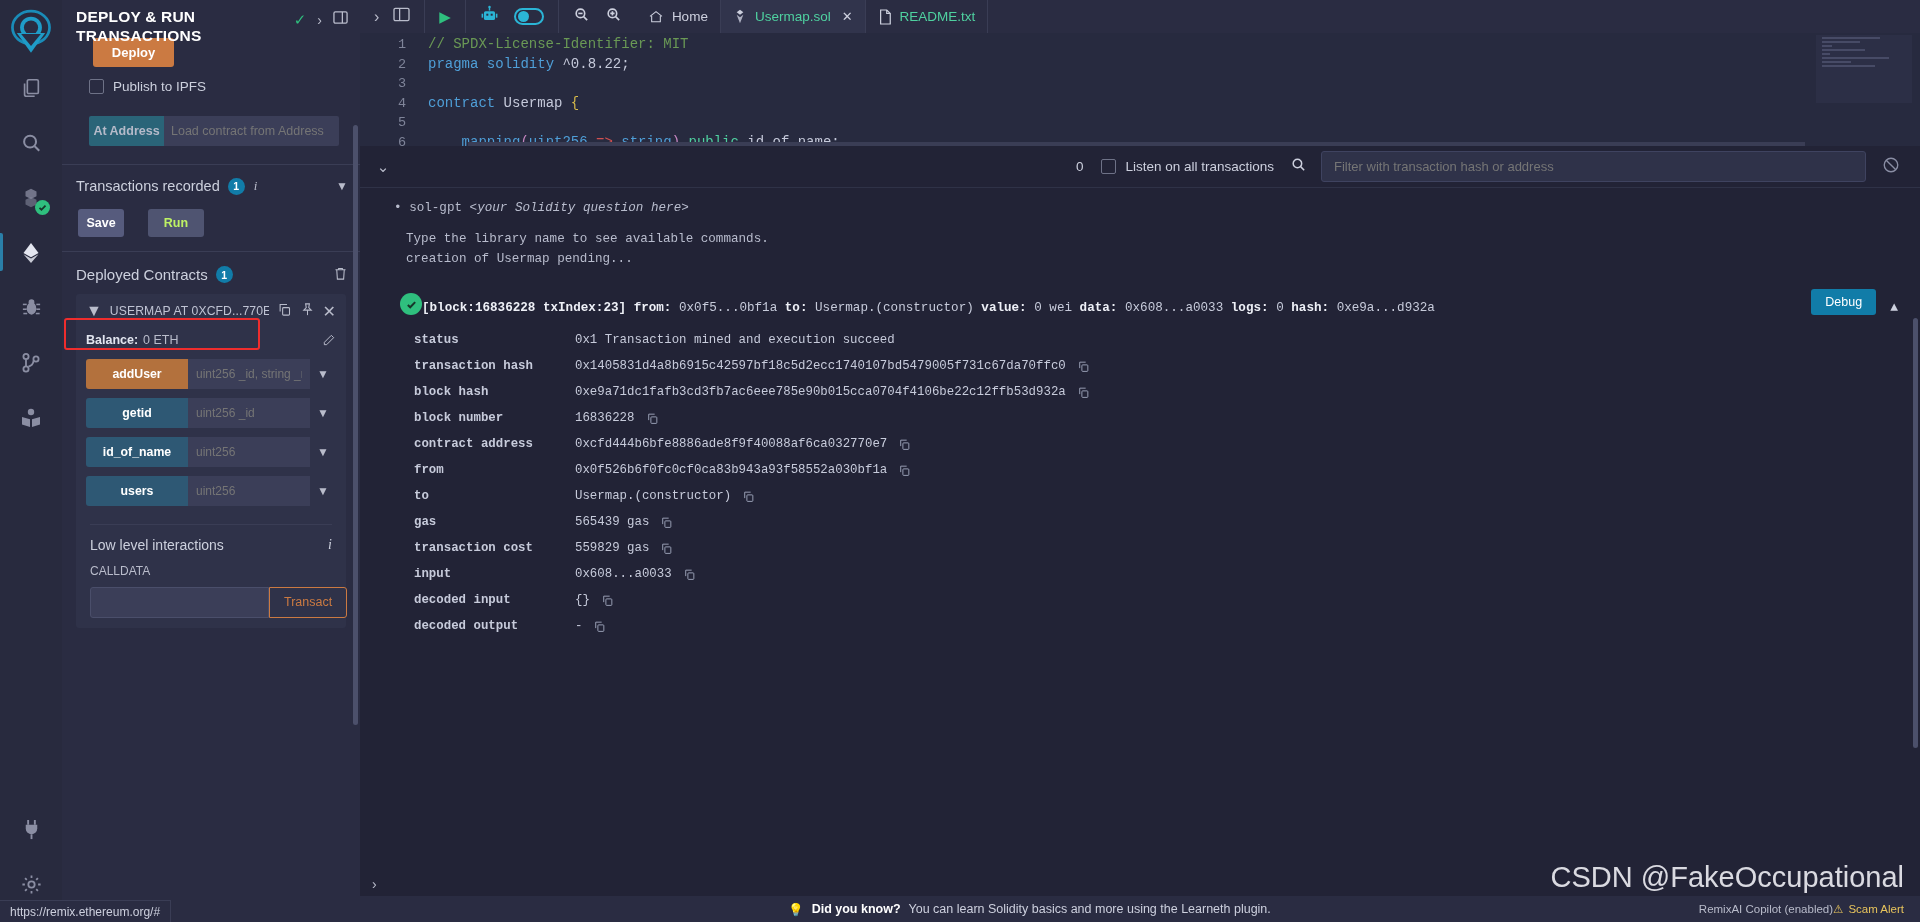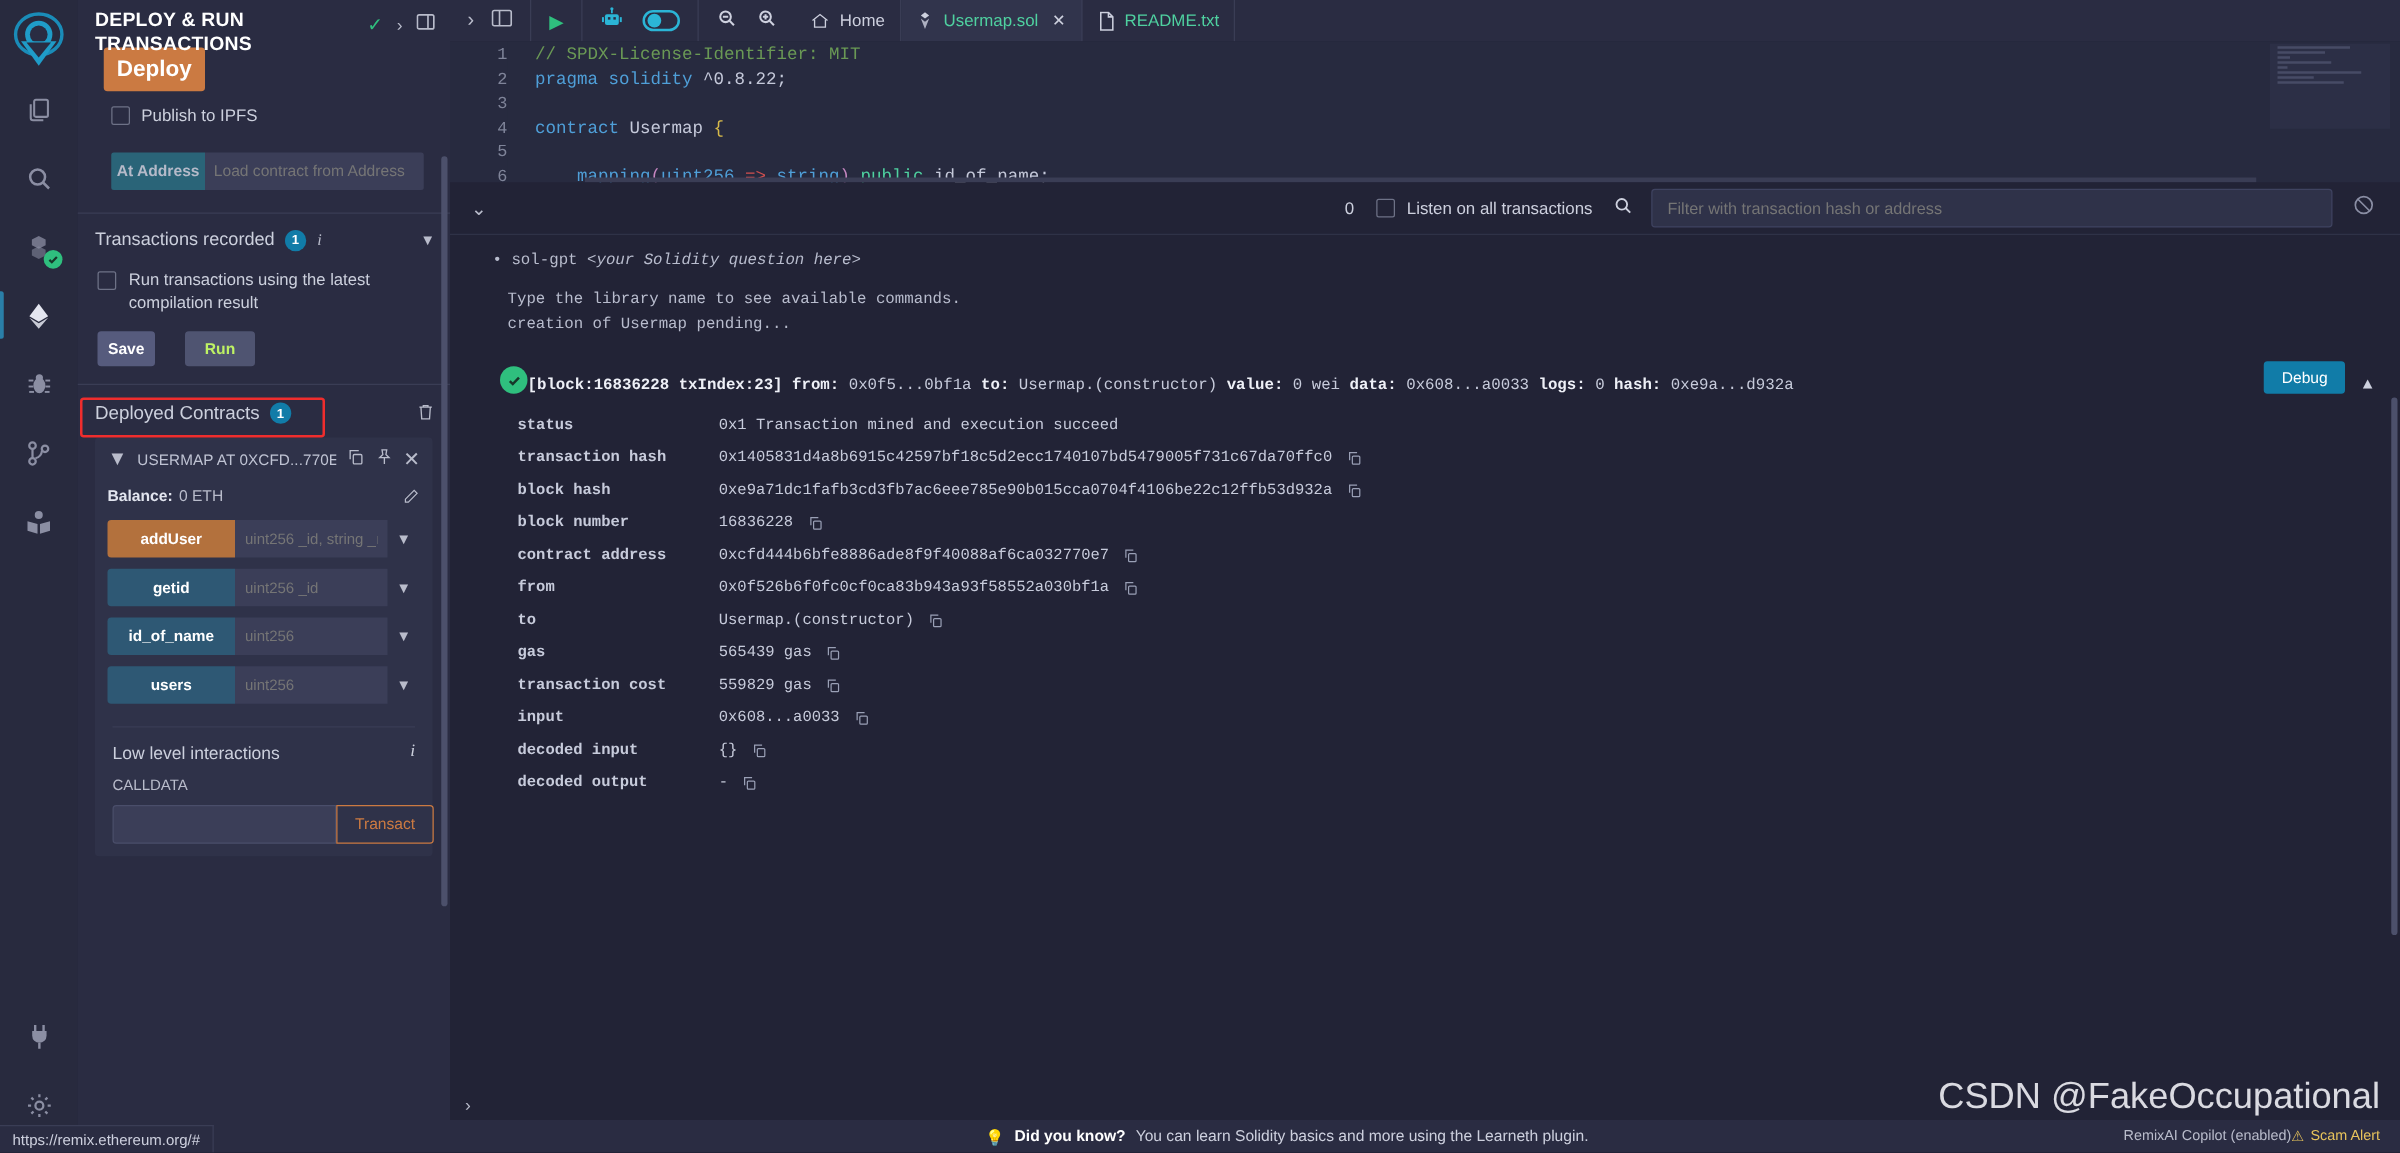--- a/index.html
+++ b/index.html
@@ -46,23 +46,23 @@
     font-size: 15.5px; color: #ffffff; font-weight: 700; letter-spacing: .2px;
     line-height: 1.22; flex: 1; text-transform: uppercase;
   }
   .sp-head-icons { display: flex; align-items: center; gap: 11px; padding-top: 2px; }
   .sp-head-icons .ck { color: #2fbf7e; font-size: 15px; }
   .sp-head-icons .ch { color: #b9bccb; font-size: 14px; }
   .sp-head-icons .pn { color: #b9bccb; }
 
   .sp-body { padding: 0 14px; }
   .deploy-btn {
-    background: #cb7a42; color: #fff; font-weight: bold; font-size: 18px;
+    background: #cb7a42; color: #fff; font-weight: bold; font-size: 13px;
     border: none; border-radius: 3px; padding: 7px 0; width: 81px;
-    margin-left: 7px; margin-top: -12px; display:block;
+    margin-left: 17px; margin-top: -12px; display:block;
   }
   .ipfs-row { display: flex; align-items: center; gap: 9px; margin: 12px 0 0 13px; }
   .cbox { width: 15px; height: 15px; border: 1px solid #6e7287; border-radius: 2px; background: transparent; }
   .ipfs-row span { font-size: 13.5px; color: #ccd0dd; }
 
   .ataddr-row { display: flex; margin: 22px 0 0 13px; width: 250px; }
   .ataddr-btn {
     background: #2a6478; color: #b5bac9; font-weight: bold; font-size: 12.5px;
     border: none; padding: 8px 0; width: 101px; border-radius: 2px 0 0 2px;
   }
@@ -362,24 +362,20 @@
 
     <div class="divider"></div>
 
     <div class="txrec">
       <span class="txrec-label">Transactions recorded</span>
       <span class="pill">1</span>
       <span class="info-i">i</span>
       <span class="chev">▼</span>
     </div>
 
-    <div class="runlatest">
-      <span class="cbox" style="flex:0 0 15px;margin-top:2px"></span>
-      <p>Run transactions using the latest compilation result</p>
-    </div>
 
     <div class="sr-btns">
       <button>Save</button>
       <button class="run">Run</button>
     </div>
 
     <div class="dc-wrap">
       <div class="dc-head">
         <span class="dc-title">Deployed Contracts</span>
         <span class="pill">1</span>

